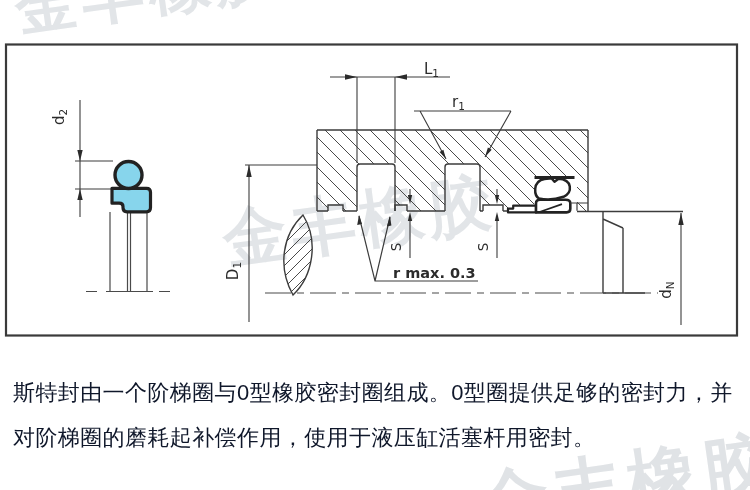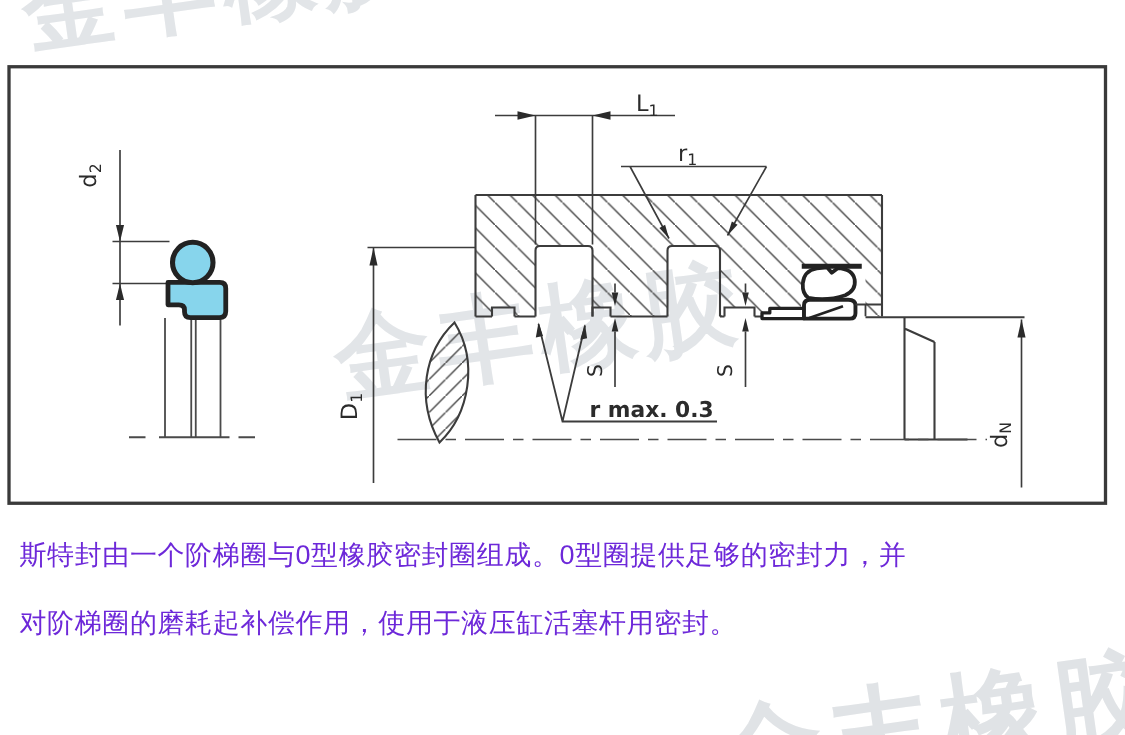--- a/index.html
+++ b/index.html
@@ -12,22 +12,22 @@
     position:absolute;z-index:1;color:#e2e5e8;font-weight:bold;
     font-size:64px;letter-spacing:5px;white-space:nowrap;
     transform:rotate(-8deg);user-select:none;
     font-family:"Liberation Sans","DejaVu Sans",sans-serif;
   }
   .wm-top{left:14px;top:-52px;font-size:62px;}
   .wm-mid{left:222px;top:178px;}
   .wm-bottom{left:478px;top:438px;font-size:70px;color:#e0e3e6;}
   svg.drawing{position:absolute;left:0;top:0;z-index:2;}
   .desc{
-    position:absolute;z-index:3;left:13px;top:348px;width:730px;
-    color:#6d28d9;font-size:18px;line-height:45px;letter-spacing:0.4px;
+    position:absolute;z-index:3;left:13px;top:370px;width:730px;
+    color:#0f172a;font-size:22px;line-height:45px;letter-spacing:0.4px;
   }
   .dim-label{fill:#2b2b2b;font-family:"DejaVu Sans","Liberation Sans",sans-serif;}
 </style>
 </head>
 <body>
 
 <div class="stage">
 
   <div class="watermark wm-top">金丰橡胶</div>
   <div class="watermark wm-mid">金丰橡胶</div>

